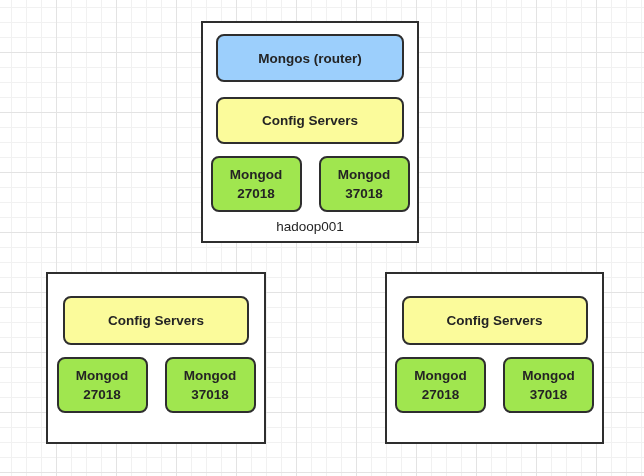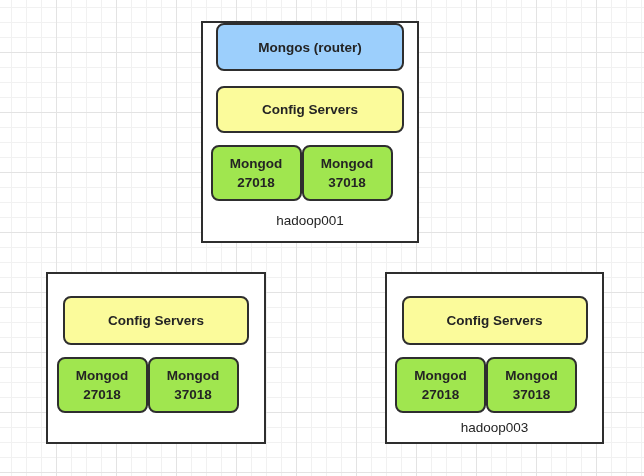--- a/index.html
+++ b/index.html
@@ -46,28 +46,29 @@
     border-radius:8px;
     display:flex;
     align-items:center;
     justify-content:center;
     text-align:center;
     font-weight:700;
     font-size:13.5px;
     line-height:19px;
   }
   .bar{width:188px;height:48px;}
-  .bar--router{background:var(--router-fill);}
+  .bar--router{background:var(--router-fill);margin-top:11px;}
   .bar--config{background:var(--config-fill);}
   .node--top .bar--config{margin-top:15px;height:47px;}
   .node--bottom .bar--config{margin-top:22px;height:49px;width:186px;}
   .mongod-row{
     margin-top:12px;
     width:199px;
     display:flex;
+    justify-content:space-between;
   }
   .box--mongod{width:91px;height:56px;background:var(--mongod-fill);}
   .mongod-text span{display:block;}
   .node-label{
     flex:1;
     display:flex;
     align-items:center;
     justify-content:center;
     font-weight:400;
     font-size:13.5px;
@@ -134,16 +135,15 @@
           <span>27018</span>
         </span>
       </div>
       <div class="box box--mongod">
         <span class="mongod-text">
           <span>Mongod</span>
           <span>37018</span>
         </span>
       </div>
     </div>
-    <div class="node-label">hadoop003</div>
   </section>
 
 </div>
 
 </body></html>

